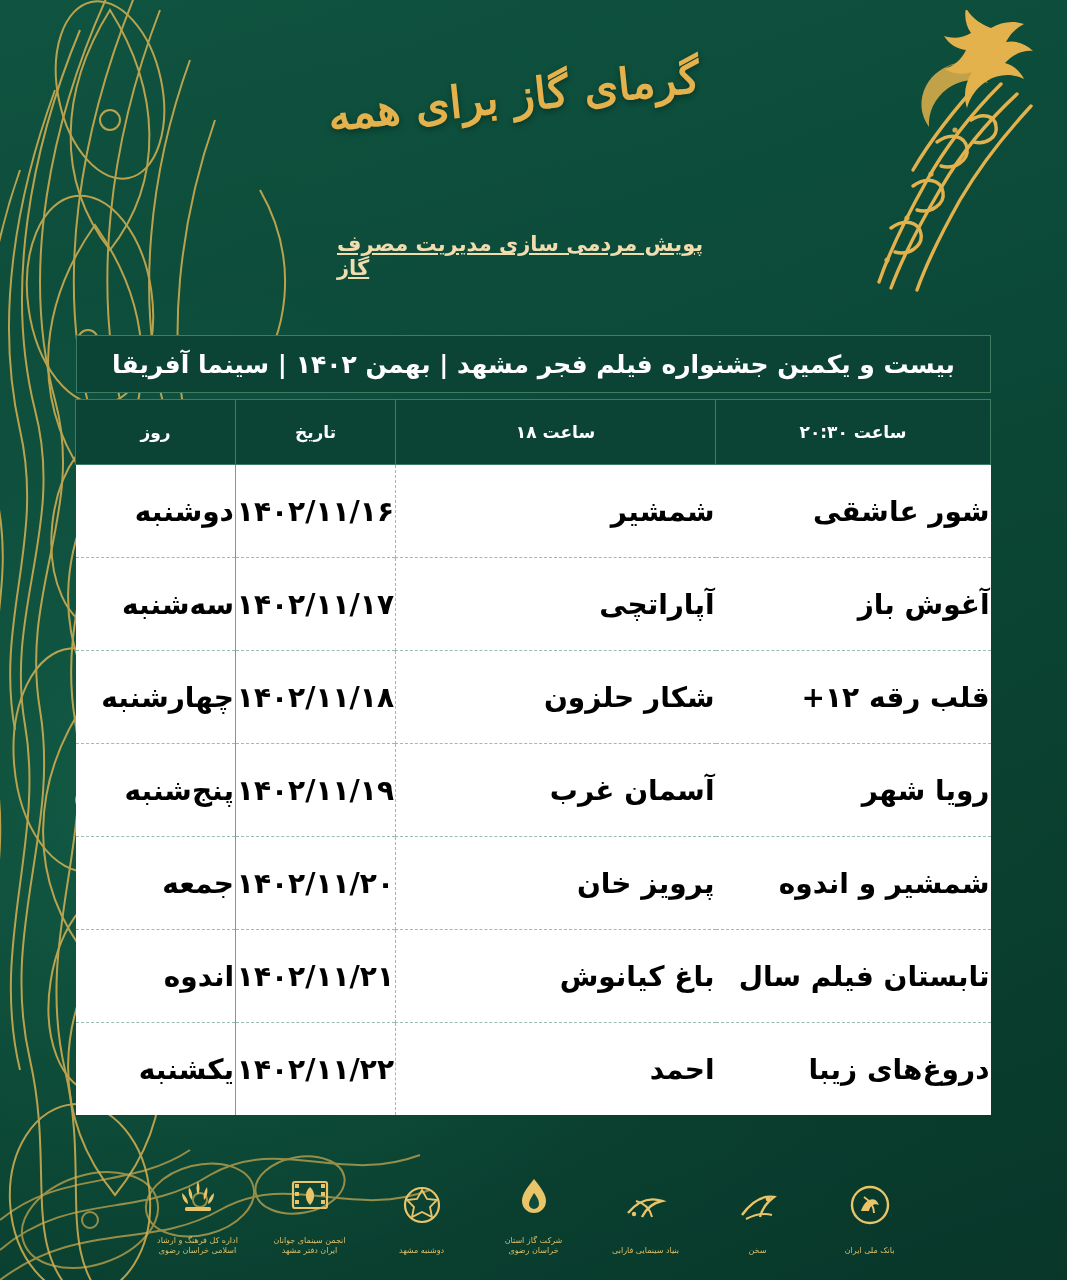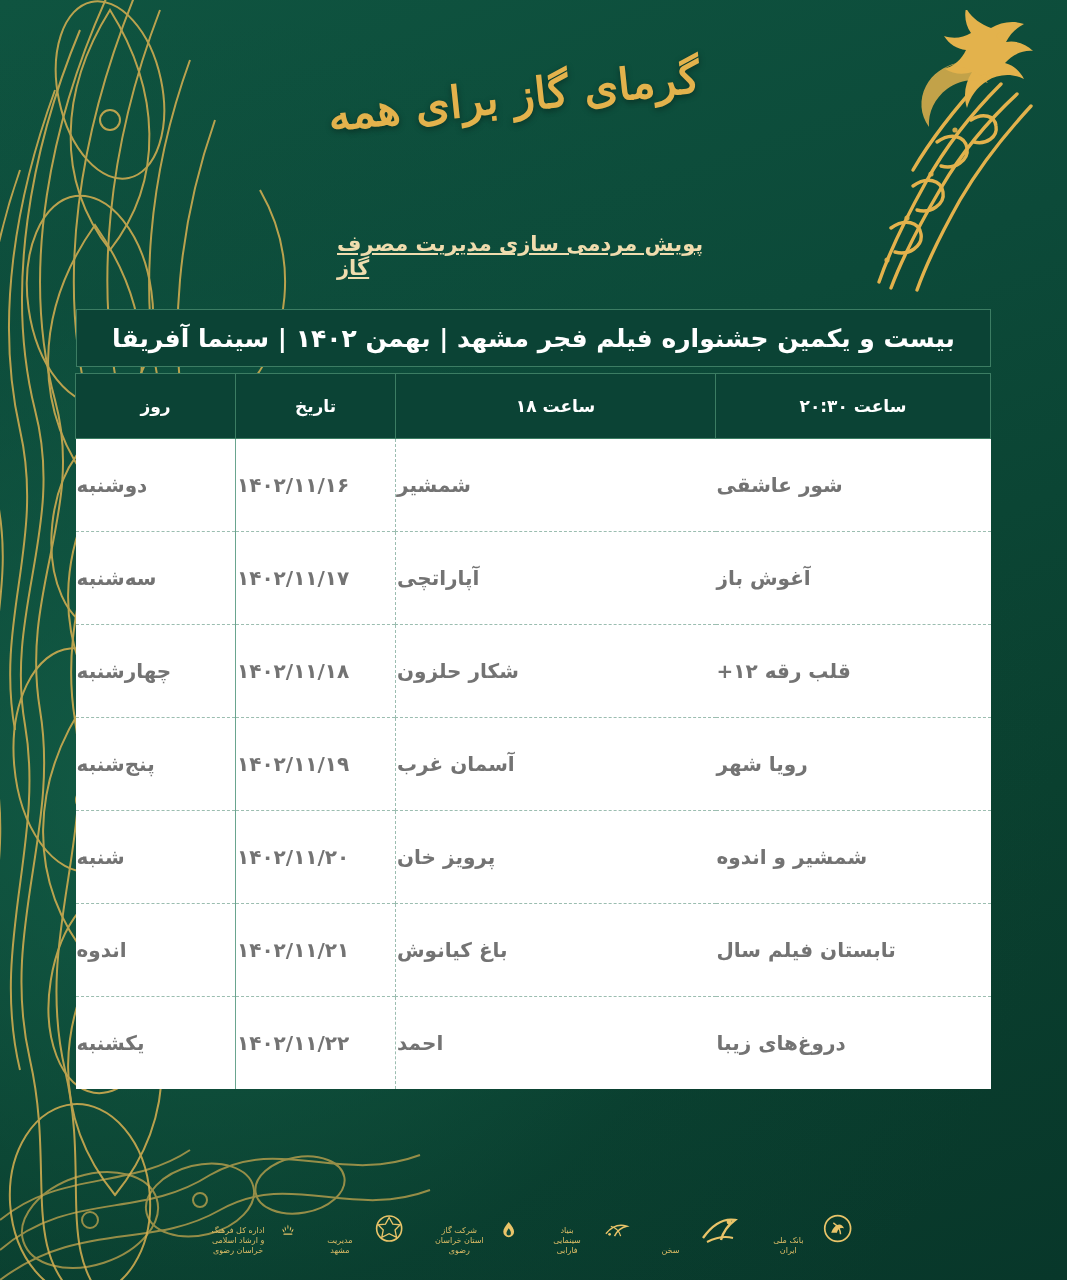--- a/index.html
+++ b/index.html
@@ -84,21 +84,21 @@
     color: #f0dcae;
     font-size: 21px;
     font-weight: bold;
     letter-spacing: 0.5px;
     text-decoration: underline;
   }
 
   
   #schedule-wrap {
     position: absolute;
-    top: 309px;
+    top: 335px;
     right: 76px;
     width: 915px;
   }
   #schedule-heading {
     background: #0b4335;
     border: 1px solid #3c7d63;
     height: 56px;
     display: flex;
     align-items: center;
     justify-content: center;
@@ -116,25 +116,25 @@
   #schedule-table th {
     background: #0b4335;
     border: 1px solid #3c7d63;
     height: 62px;
     font-size: 17px;
     font-weight: bold;
     color: #ffffff;
   }
   #schedule-table td {
     background: #ffffff;
-    color: #737373;
+    color: #000000;
     height: 90px;
-    font-size: 20px;
+    font-size: 28px;
     font-weight: bold;
-    text-align: left;
+    text-align: right;
     border-bottom: 1px dashed #9bbdb0;
     border-left: 1px dashed #9bbdb0;
   }
   #schedule-table tr:last-child td {
     border-bottom: none;
   }
   #schedule-table td.col-day,
   #schedule-table td.col-date {
     border-left: 1px solid #6aa58f;
   }
@@ -157,22 +157,22 @@
     left: 0;
     right: 0;
     display: flex;
     justify-content: center;
     align-items: flex-end;
     gap: 26px;
     padding: 0 60px;
   }
   .sponsor {
     display: flex;
-    flex-direction: row;
-    align-items: flex-end;
+    flex-direction: column;
+    align-items: center;
     gap: 13px;
     width: 86px;
   }
   .sponsor .mark {
     width: 52px;
     height: 52px;
     color: #e9c469;
   }
   .sponsor .caption {
     font-size: 8px;
@@ -304,21 +304,21 @@
         <tr>
           <td class="col-late">رویا شهر</td>
           <td>آسمان غرب</td>
           <td class="col-date">۱۴۰۲/۱۱/۱۹</td>
           <td class="col-day">پنج‌شنبه</td>
         </tr>
         <tr>
           <td class="col-late">شمشیر و اندوه</td>
           <td>پرویز خان</td>
           <td class="col-date">۱۴۰۲/۱۱/۲۰</td>
-          <td class="col-day">شنبه</td>
+          <td class="col-day">جمعه</td>
         </tr>
         <tr>
           <td class="col-late">تابستان فیلم سال</td>
           <td>باغ کیانوش</td>
           <td class="col-date">۱۴۰۲/۱۱/۲۱</td>
           <td class="col-day">اندوه</td>
         </tr>
         <tr>
           <td class="col-late">دروغ‌های زیبا</td>
           <td>احمد</td>
@@ -364,23 +364,38 @@
         <path d="M26 22 c4 5 5 8 5 11 a5 5 0 0 1 -10 0 c0 -3 2 -6 5 -11 z" fill="#0d4a3a"></path>
       </svg>
       <div class="caption">شرکت گاز استان خراسان رضوی</div>
     </div>
 
     <div class="sponsor">
       <svg class="mark" viewBox="0 0 52 52" xmlns="http://www.w3.org/2000/svg">
         <circle cx="26" cy="24" r="17" fill="none" stroke="#e9c469" stroke-width="2.2"></circle>
         <path d="M26 9 l5 9 10 1 -7 7 2 10 -10 -5 -10 5 2 -10 -7 -7 10 -1 z" fill="none" stroke="#e9c469" stroke-width="1.8"></path>
       </svg>
-      <div class="caption">مدیریت مشهد</div>
-    </div>
-
+      <div class="caption">دوشنبه مشهد</div>
+    </div>
+
+    <div class="sponsor">
+      <svg class="mark" viewBox="0 0 52 52" xmlns="http://www.w3.org/2000/svg">
+        <rect x="9" y="11" width="34" height="26" rx="2" fill="none" stroke="#e9c469" stroke-width="2.2"></rect>
+        <g fill="#e9c469">
+          <rect x="11" y="13" width="4" height="4"></rect>
+            <rect x="11" y="21" width="4" height="4"></rect>
+            <rect x="11" y="29" width="4" height="4"></rect>
+          <rect x="37" y="13" width="4" height="4"></rect>
+            <rect x="37" y="21" width="4" height="4"></rect>
+            <rect x="37" y="29" width="4" height="4"></rect>
+        </g>
+        <path d="M26 16 c5 4 6 12 0 18 -6 -6 -5 -14 0 -18 z" fill="#e9c469"></path>
+      </svg>
+      <div class="caption">انجمن سینمای جوانان ایران دفتر مشهد</div>
+    </div>
 
     <div class="sponsor">
       <svg class="mark" viewBox="0 0 52 52" xmlns="http://www.w3.org/2000/svg">
         <g fill="#e9c469">
           <path d="M26 10 c2 5 2 10 0 14 -2 -4 -2 -9 0 -14 z"></path>
           <path d="M17 16 c3 4 4 9 3 13 -3 -3 -4 -8 -3 -13 z"></path>
           <path d="M35 16 c1 5 0 10 -3 13 -1 -4 0 -9 3 -13 z"></path>
           <path d="M10 22 c4 3 6 7 6 11 -4 -2 -6 -6 -6 -11 z"></path>
           <path d="M42 22 c0 5 -2 9 -6 11 0 -4 2 -8 6 -11 z"></path>
           <rect x="13" y="36" width="26" height="4" rx="1.6"></rect>

